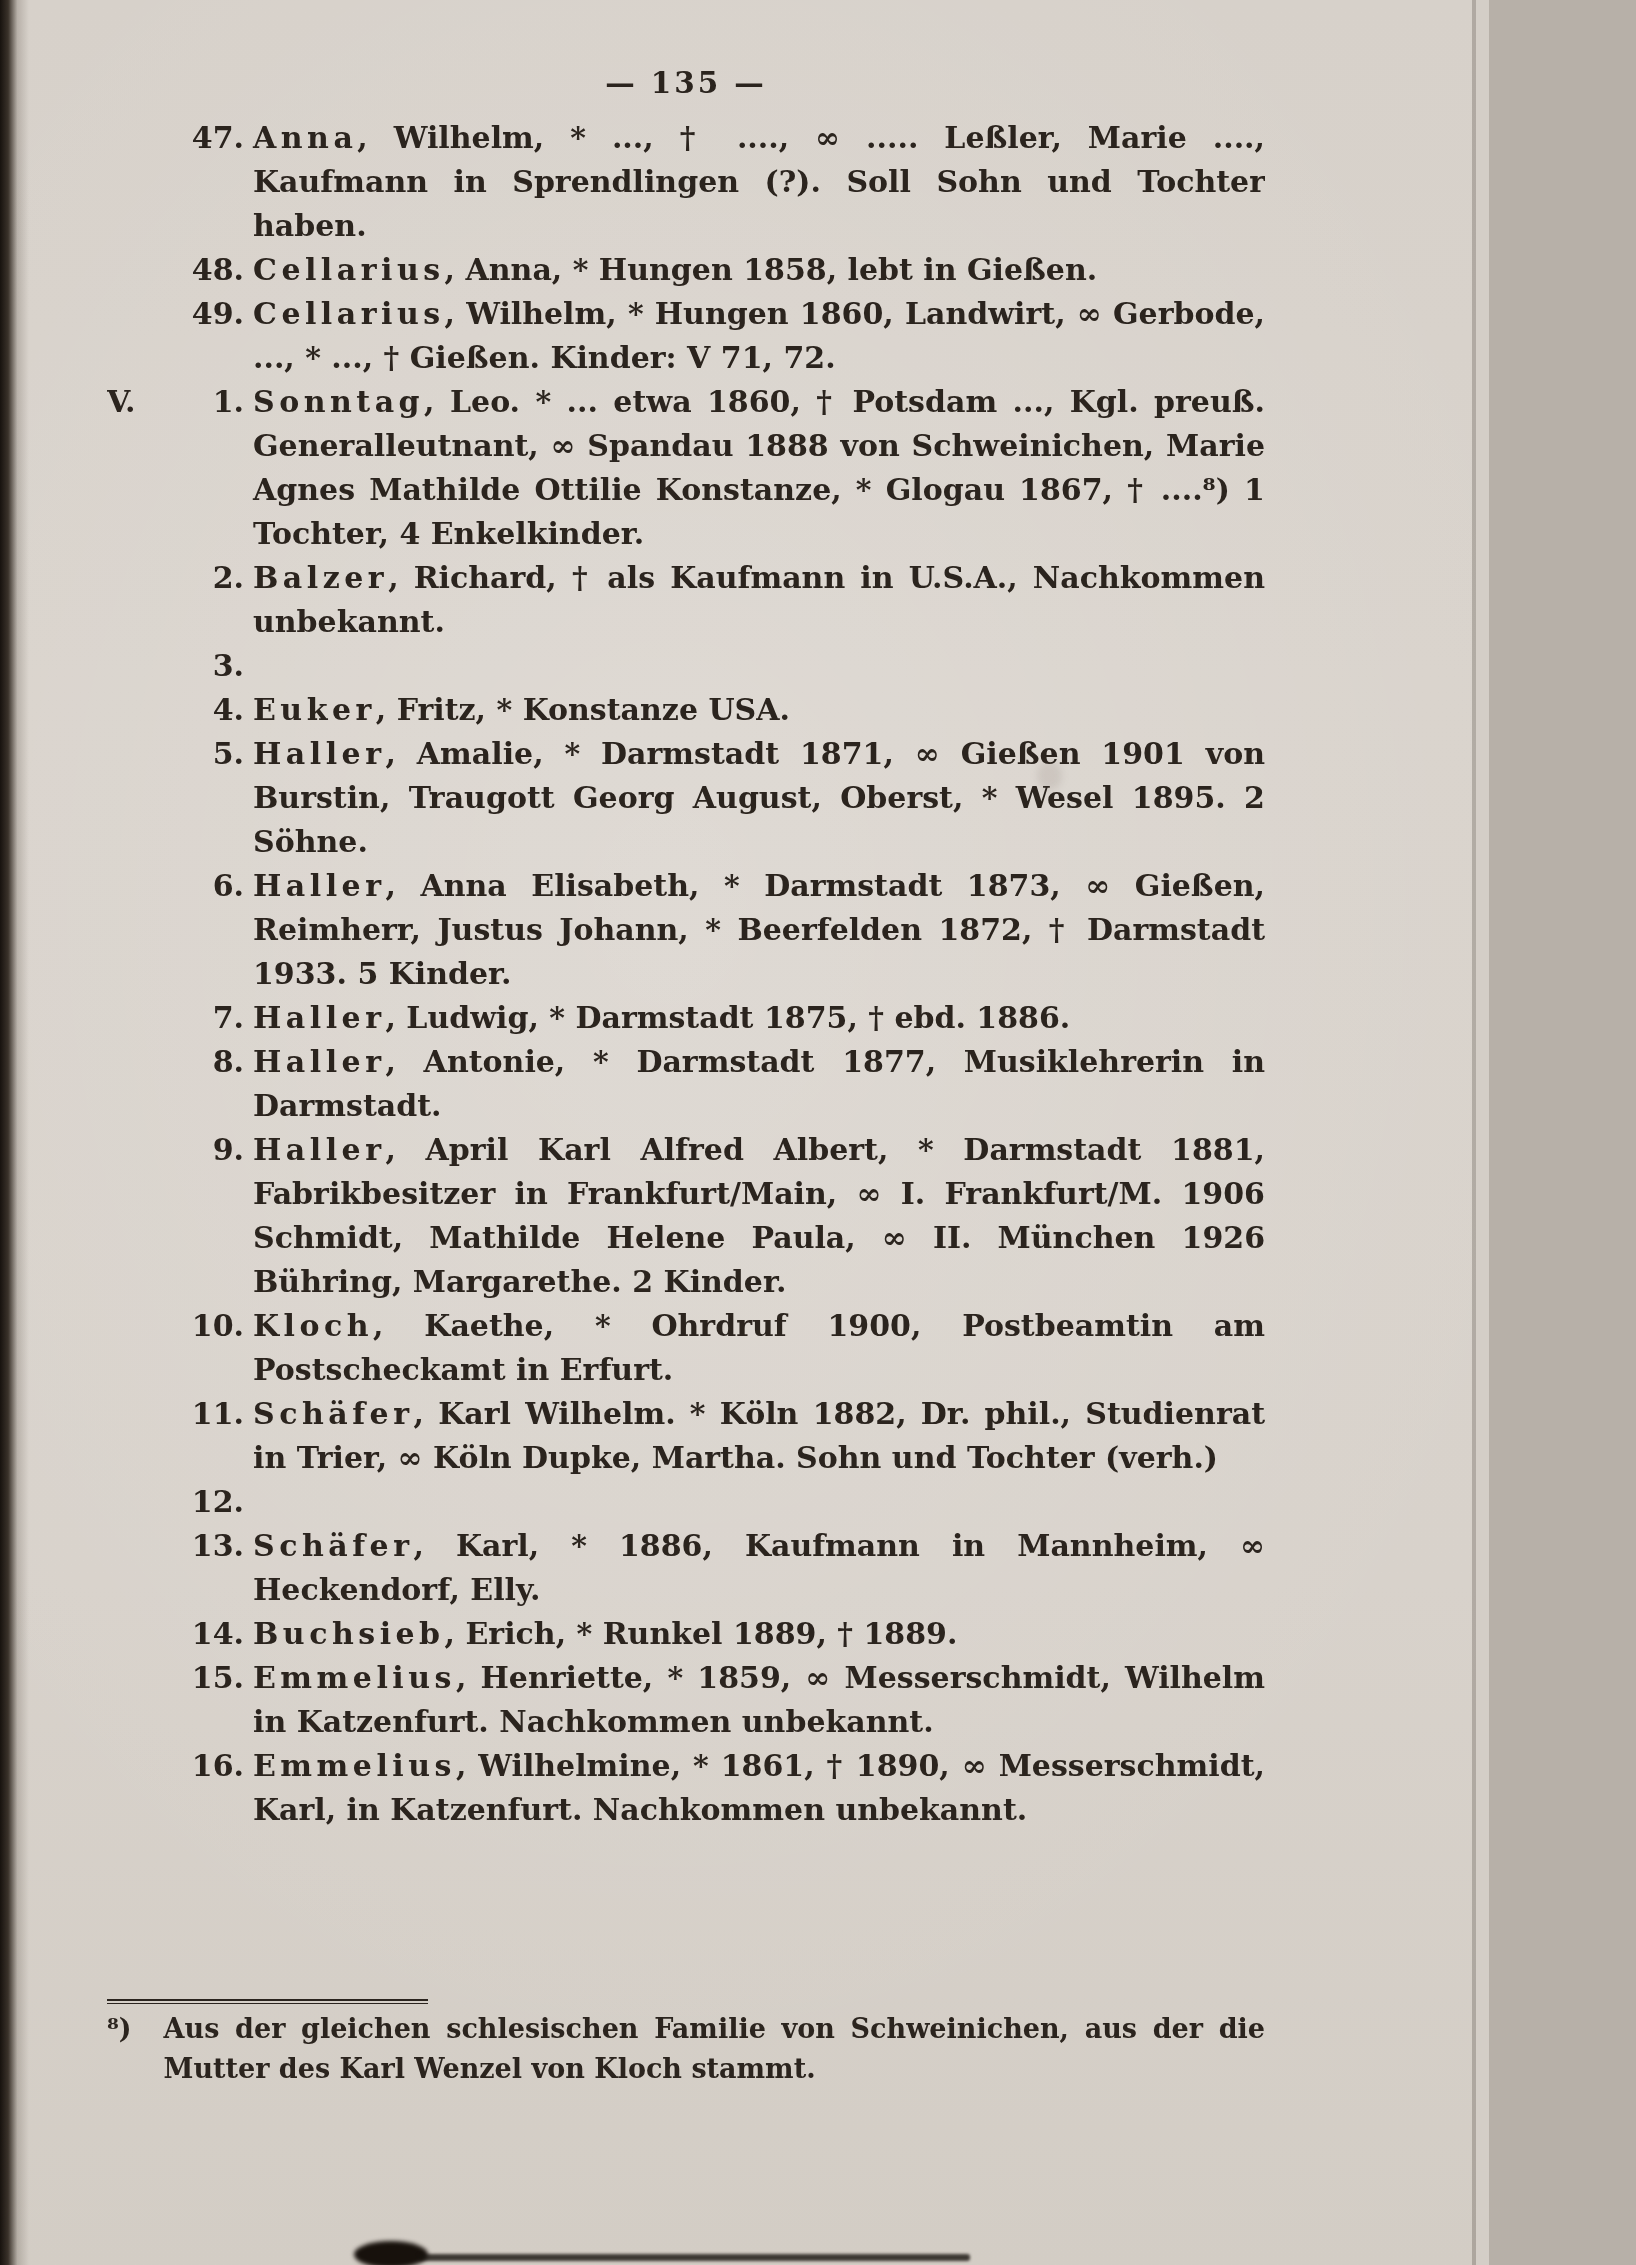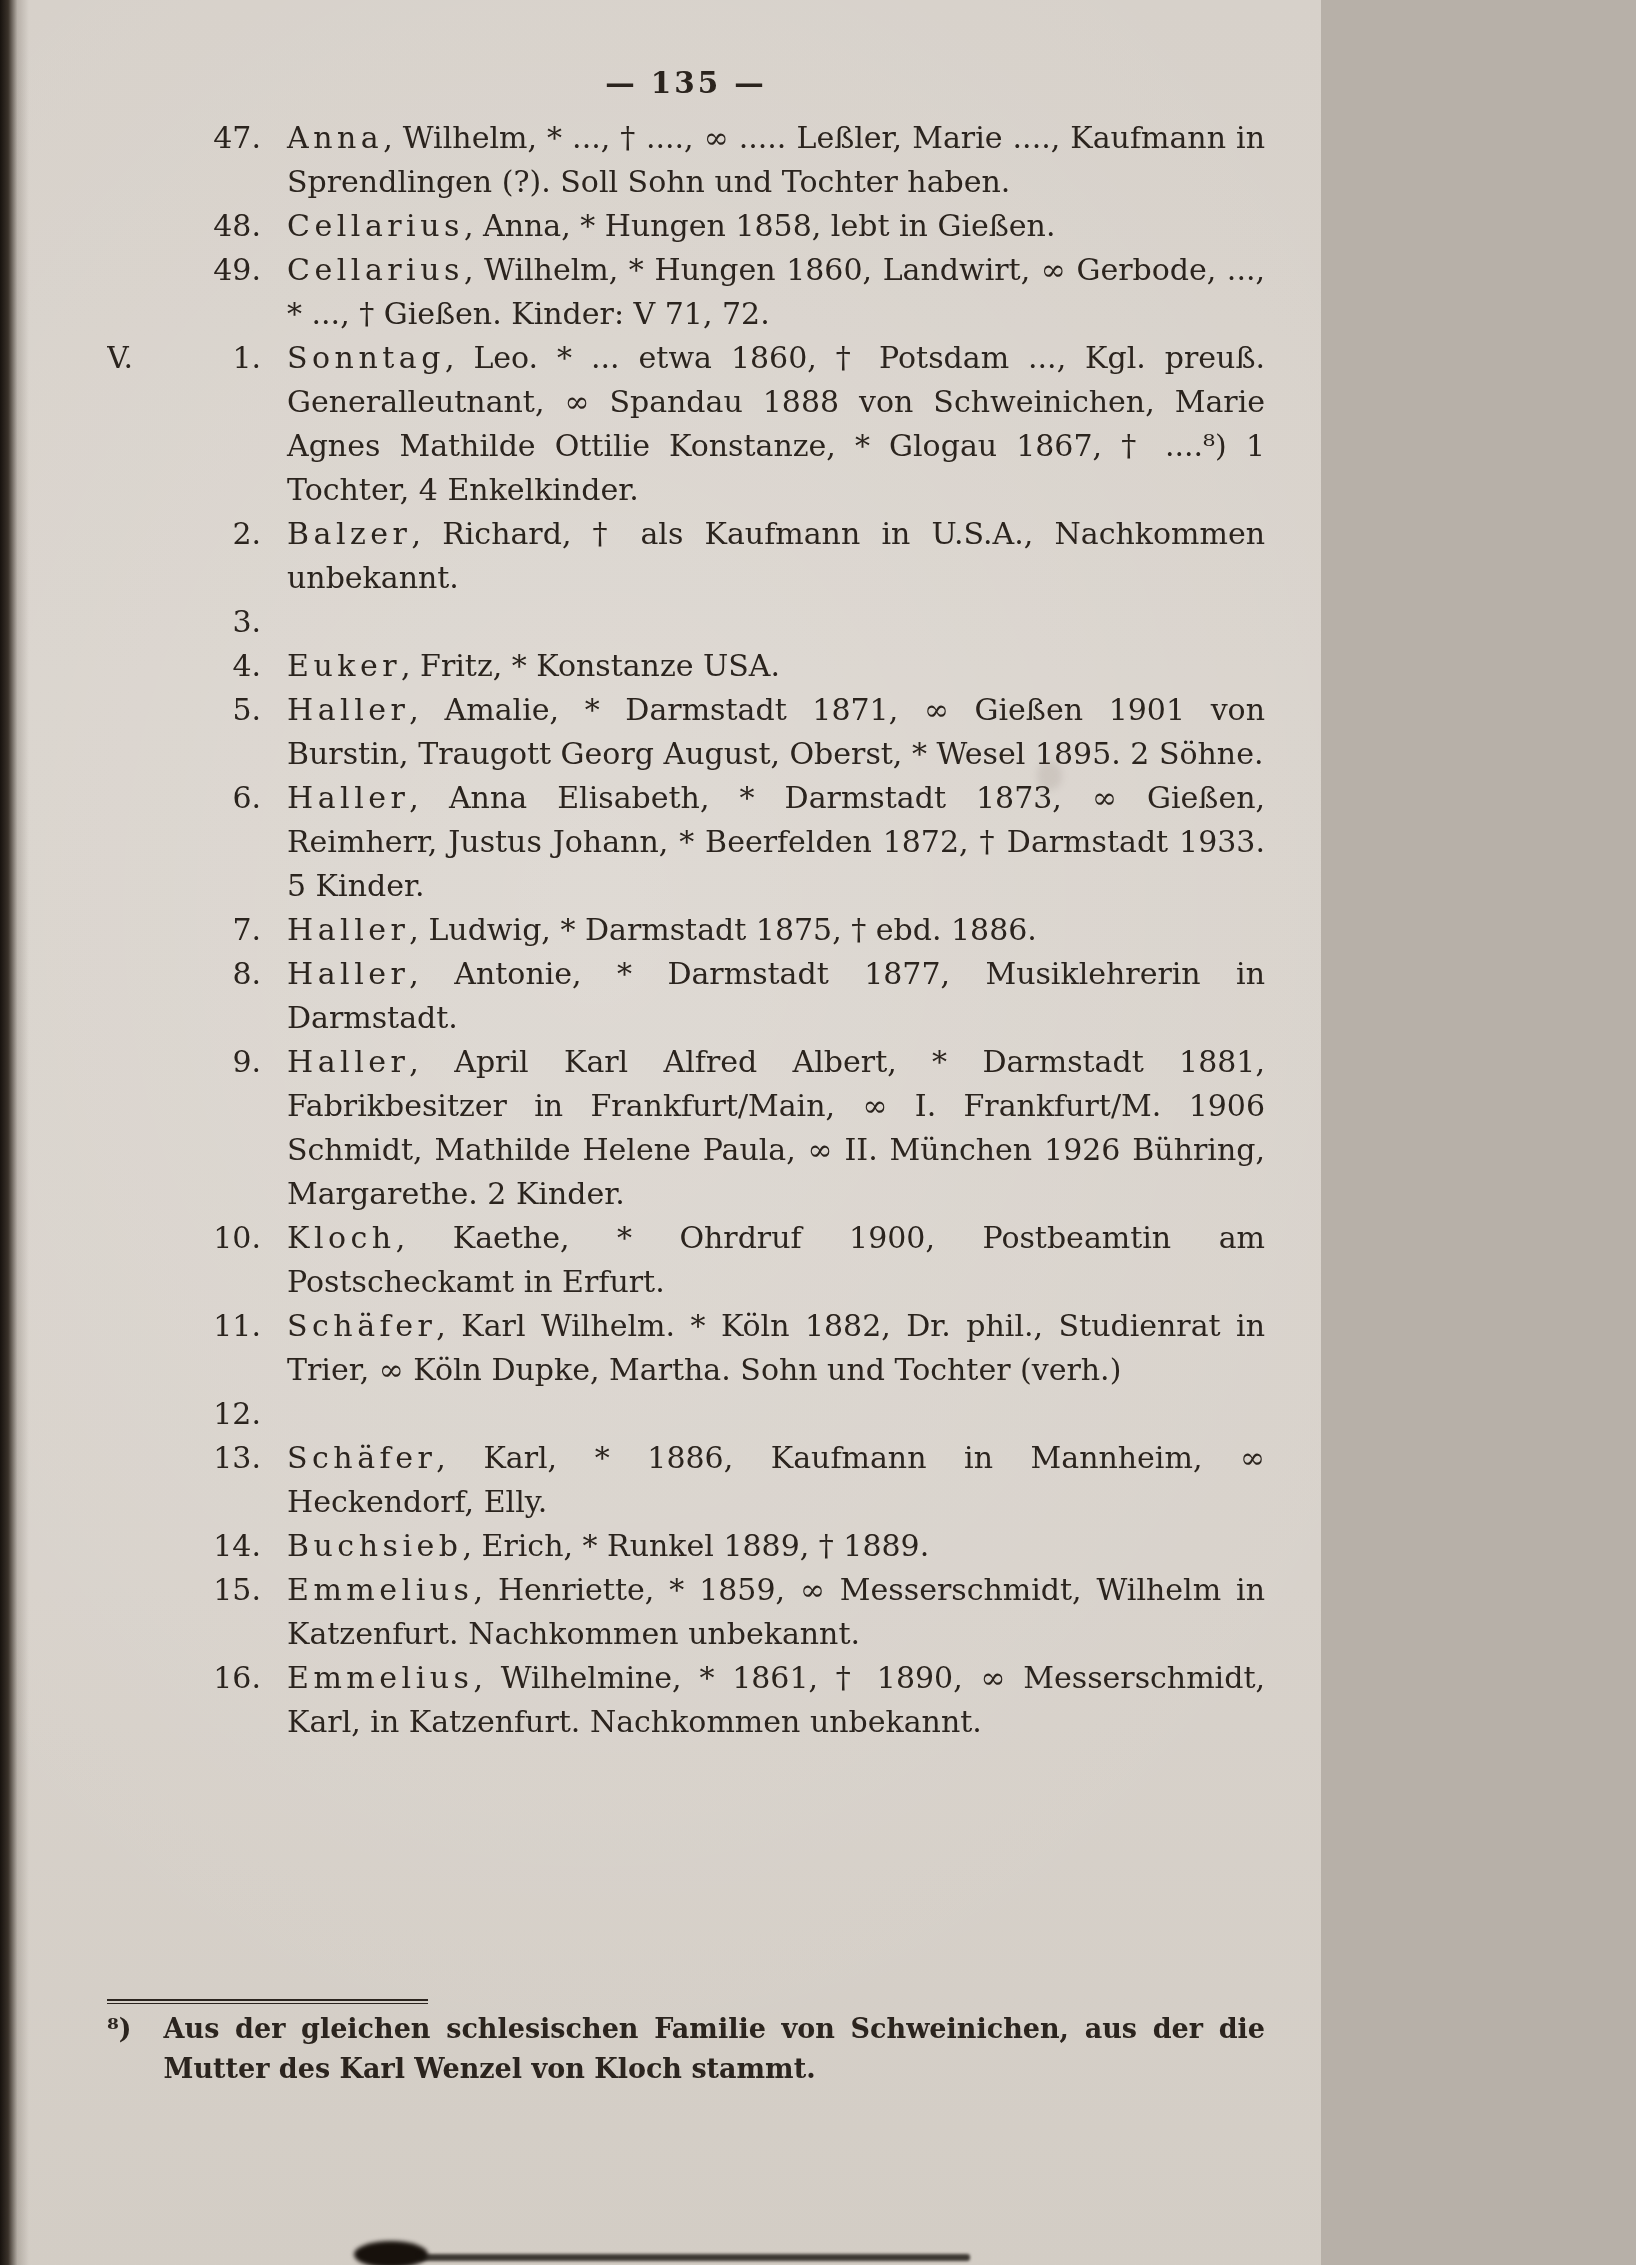--- a/index.html
+++ b/index.html
@@ -1,17 +1,17 @@
 <!DOCTYPE html>
 <html lang="de" style="font-size:15px"><head>
 <meta charset="utf-8">
 <style>
   html,body{margin:0;padding:0;}
   body{width:1637px;height:2266px;overflow:hidden;background:#b7b0a8;}
-  .scan{position:relative;width:1321px;height:2266px;overflow:hidden;
+  .scan{position:relative;width:1489px;height:2266px;overflow:hidden;
         background:
           radial-gradient(ellipse 1332px 1712px at 45% 40%, rgba(255,255,255,.16), rgba(0,0,0,0) 70%),
           linear-gradient(180deg,#d7d1ca 0%,#d9d3cc 30%,#d8d2cb 70%,#d3cdc5 100%);
         font-family:"DejaVu Serif","Liberation Serif",serif;
         color:#2b241e;}
   
   .binding{position:absolute;left:0;top:0;width:28.5px;height:100%;
         background:linear-gradient(90deg,#17120e 0%,#3a322a 28%,rgba(90,80,70,.25) 60%,rgba(0,0,0,0) 100%);}
   
   .edge{position:absolute;top:0;height:100%;}
@@ -31,22 +31,22 @@
   .s7{left:1037px;top:761px;width:25px;height:28.5px;background:rgba(95,84,72,.12);}
   .blot{position:absolute;left:354px;top:2241px;width:74px;height:27px;border-radius:50%;
         background:#17110c;filter:blur(1.9px);}
   .blotline{position:absolute;left:418px;top:2254px;width:552px;height:6.7px;border-radius:2.9px;
         background:rgba(23,17,12,.8);filter:blur(1.4px);}
   
   .content{position:absolute;left:107px;top:61px;width:1158px;}
   .pagehead{text-align:center;font-size:29.5px;font-weight:700;letter-spacing:2.9px;margin-bottom:11.4px;
         line-height:44px;}
   .list{max-height:1883px;overflow:hidden;}
-  .row{display:grid;grid-template-columns:48px 80px 1fr;column-gap:26px;
-        font-size:30px;font-weight:400;line-height:44px;}
+  .row{display:grid;grid-template-columns:48px 80px 1fr;column-gap:9px;
+        font-size:30px;font-weight:700;line-height:44px;}
   .c-sec{text-align:left;}
   .c-num{text-align:right;}
   .c-body{text-align:justify;}
   .sperr{letter-spacing:.15em;}
   
   .fnrule{position:absolute;left:107px;top:1999px;width:321px;height:4.8px;
         background:linear-gradient(#2b241e 30%,rgba(0,0,0,0) 30%,rgba(0,0,0,0) 70%,#2b241e 70%);}
   .footnote{position:absolute;left:107px;top:2009px;width:1158px;
         display:grid;grid-template-columns:49px 1fr;column-gap:7.6px;
         font-size:27px;font-weight:700;line-height:40px;}

